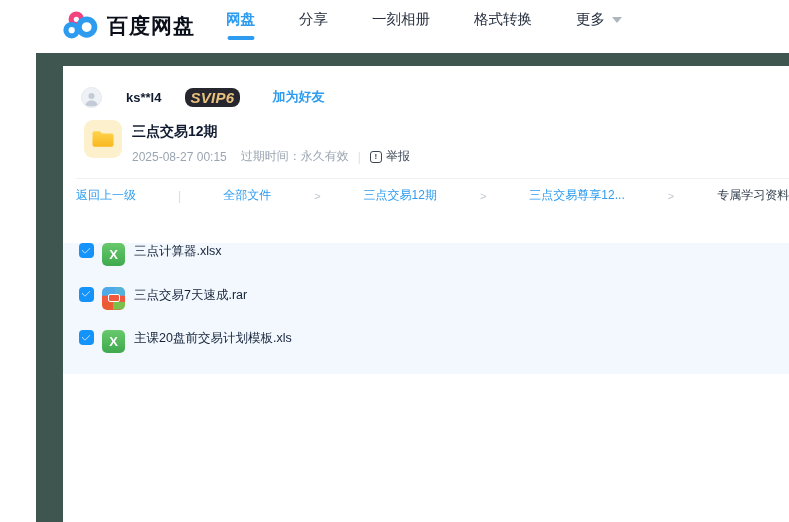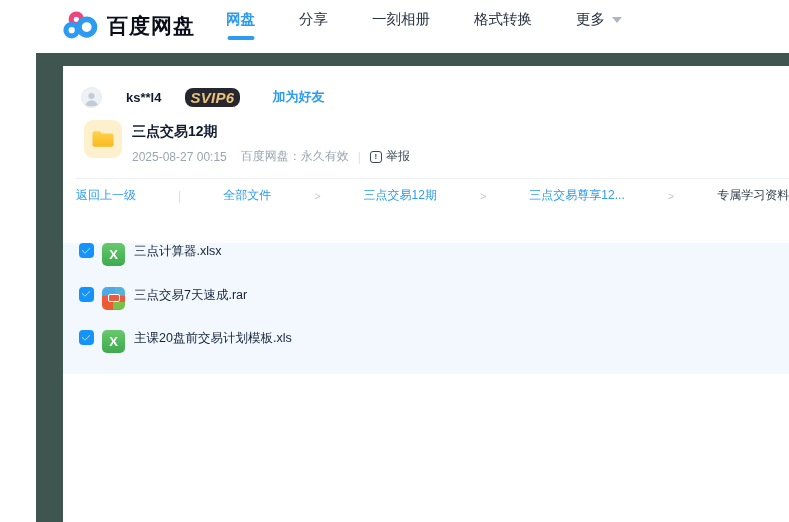--- a/index.html
+++ b/index.html
@@ -146,21 +146,21 @@
                 <stop offset="1" stop-color="#f8b81e"></stop>
             </linearGradient>
           </defs>
           <path d="M1.5 4.2c0-1.1.9-2 2-2h5.4l2.1 2.3h9.5c1.1 0 2 .9 2 2v9.3c0 1.1-.9 2-2 2H3.5c-1.1 0-2-.9-2-2z" fill="url(#fg)"></path>
         </svg>
       </span>
       <div>
         <div class="folder-title">三点交易12期</div>
         <div class="folder-meta">
           <span class="meta-date">2025-08-27 00:15</span>
-          <span>百度网盘：永久有效</span>
+          <span>过期时间：永久有效</span>
           <span class="meta-pipe">|</span>
           <span class="report-btn">
             <span class="report-icon">!</span>
             <span>举报</span>
           </span>
         </div>
       </div>
     </div>
 
     <div class="hdivider"></div>

